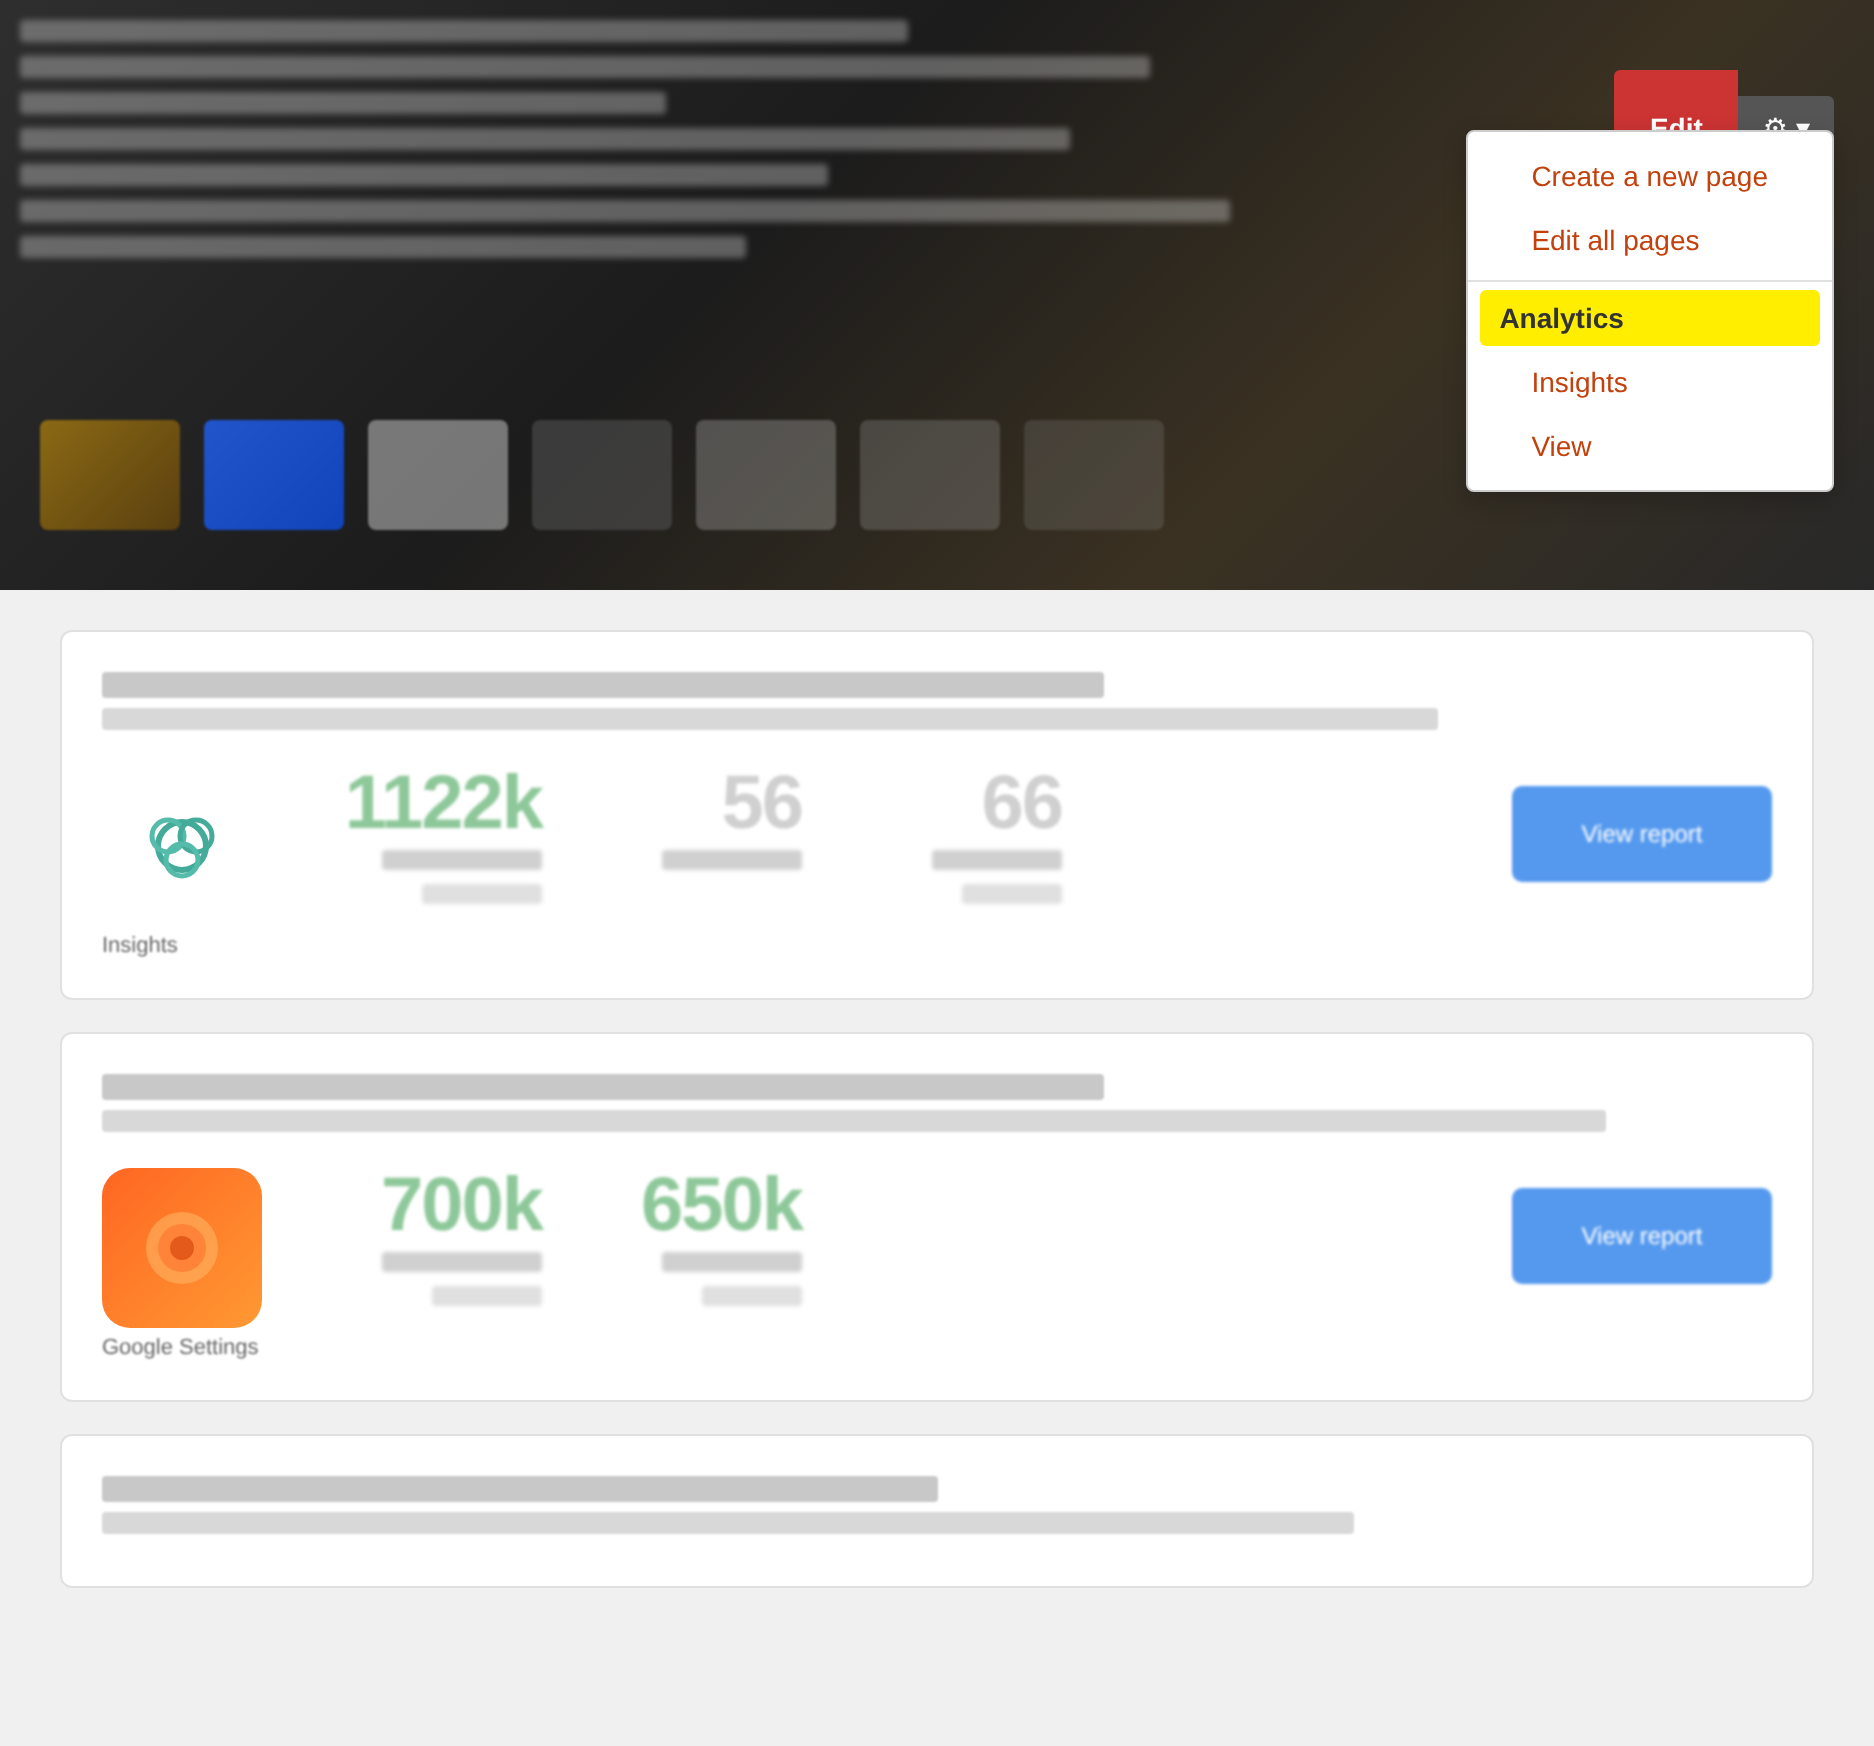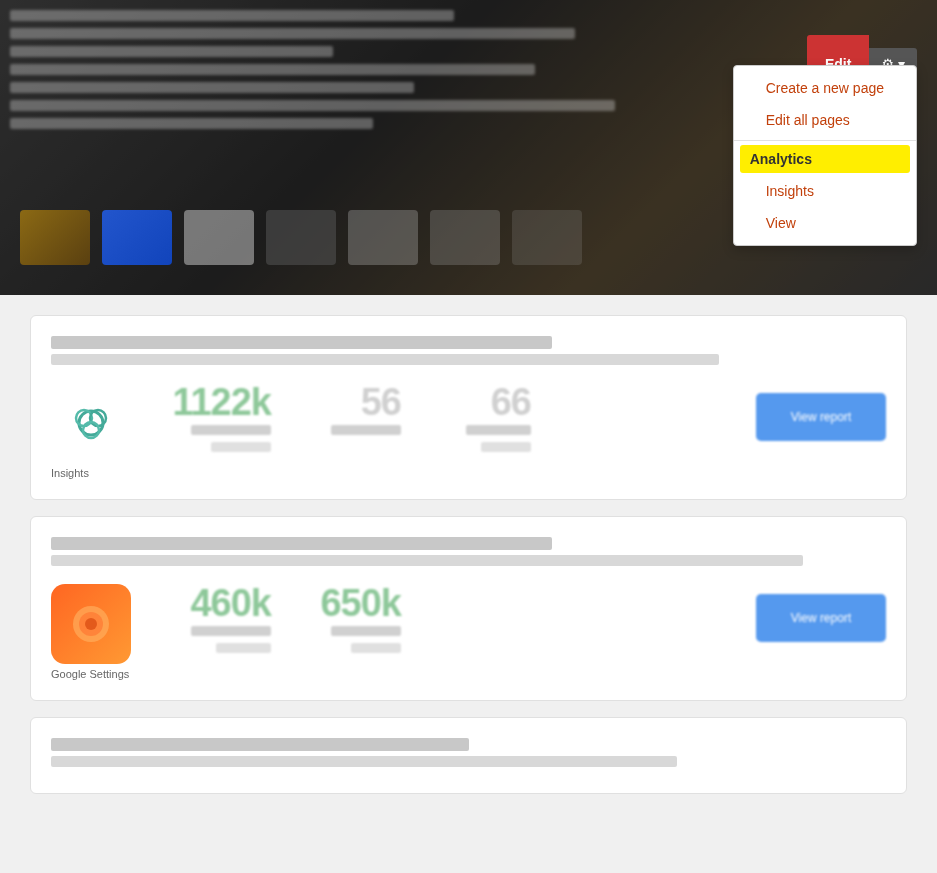--- a/index.html
+++ b/index.html
@@ -363,21 +363,21 @@
           <svg width="44" height="44" viewBox="0 0 44 44">
             <ellipse cx="22" cy="22" rx="18" ry="18" fill="rgba(255,180,100,0.6)"></ellipse>
             <ellipse cx="22" cy="22" rx="12" ry="12" fill="rgba(255,120,50,0.7)"></ellipse>
             <ellipse cx="22" cy="22" rx="6" ry="6" fill="rgba(220,80,20,0.8)"></ellipse>
           </svg>
         </div>
         <div class="widget-logo-label">Google Settings</div>
       </div>
       <div class="widget-stats">
         <div class="stat-block">
-          <div class="stat-value green-tint">460k</div>
+          <div class="stat-value green-tint">700k</div>
           <div class="blurred-text-block" style="width:80px"></div>
           <div class="blurred-text-block" style="width:55px;margin-top:3px;background:#e0e0e0"></div>
         </div>
         <div class="stat-block">
           <div class="stat-value green-tint">650k</div>
           <div class="blurred-text-block" style="width:70px"></div>
           <div class="blurred-text-block" style="width:50px;margin-top:3px;background:#e0e0e0"></div>
         </div>
         <div style="margin-left:auto; display:flex; align-items:center;">
           <button class="widget-action-btn">View report</button>

